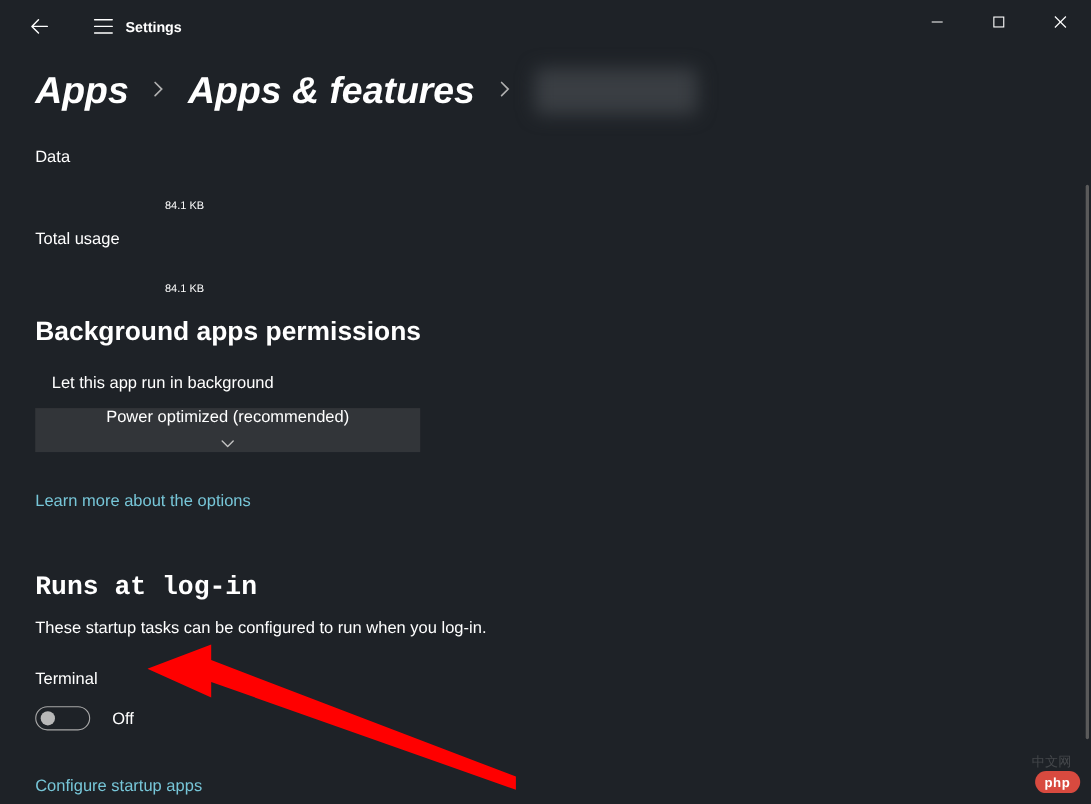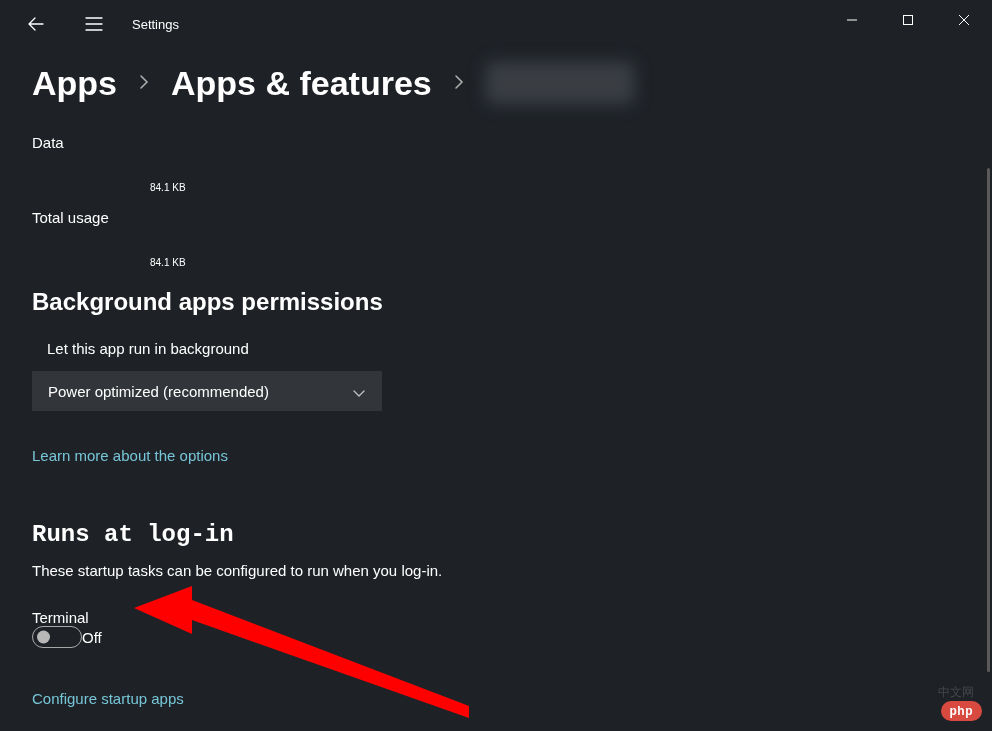--- a/index.html
+++ b/index.html
@@ -33,23 +33,22 @@
     .hamburger {
       width: 40px;
       height: 40px;
       display: flex;
       align-items: center;
       justify-content: center;
       margin-left: 18px;
       cursor: pointer;
     }
     .app-title {
-      margin-left: 18px;
       font-size: 13px;
-      font-weight: 400;
+      font-weight: 700;
       color: #ffffff;
     }
     .window-controls {
       position: absolute;
       top: 0;
       right: 0;
       display: flex;
       height: 40px;
     }
     .window-control {
@@ -67,20 +66,21 @@
       display: flex;
       align-items: center;
       gap: 22px;
       margin-bottom: 30px;
     }
     .breadcrumb-item {
       font-size: 34px;
       font-weight: 600;
       color: #ffffff;
       cursor: pointer;
+      font-style: italic;
     }
     .breadcrumb-chevron {
       font-size: 20px;
       color: #c0c0c0;
       font-weight: 400;
     }
     .breadcrumb-blurred {
       width: 148px;
       height: 42px;
       background: #3a3e43;
@@ -118,20 +118,21 @@
       height: 40px;
       background: #323539;
       border: none;
       display: flex;
       align-items: center;
       justify-content: space-between;
       padding: 0 16px;
       cursor: pointer;
       font-size: 15px;
       color: #ffffff;
+      flex-direction: column;
     }
     .dropdown-chevron {
       color: #c0c0c0;
     }
     .link {
       color: #77c6d8;
       font-size: 15px;
       cursor: pointer;
       display: inline-block;
     }
@@ -139,26 +140,26 @@
       margin-top: 36px;
     }
     .section-subtitle {
       font-size: 15px;
       color: #ffffff;
       margin-bottom: 30px;
     }
     .toggle-label {
       font-size: 15px;
       color: #ffffff;
-      margin-bottom: 0;
+      margin-bottom: 16px;
     }
     .toggle-row {
       display: flex;
       align-items: center;
-      gap: 0;
+      gap: 20px;
       margin-bottom: 42px;
     }
     .toggle {
       width: 50px;
       height: 22px;
       border: 1.5px solid #a8a8a8;
       border-radius: 11px;
       background: transparent;
       position: relative;
       cursor: pointer;

